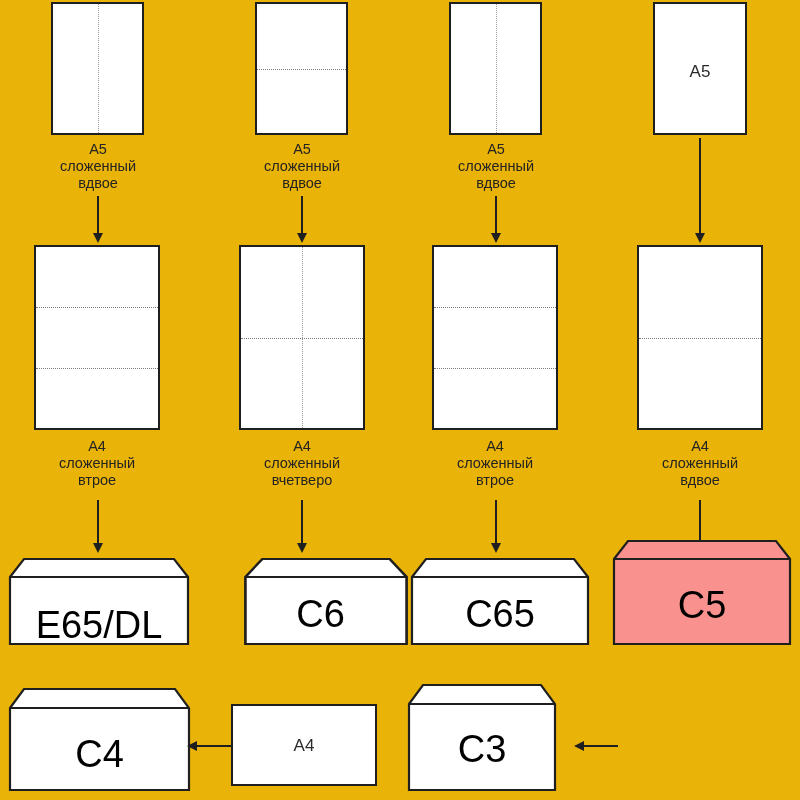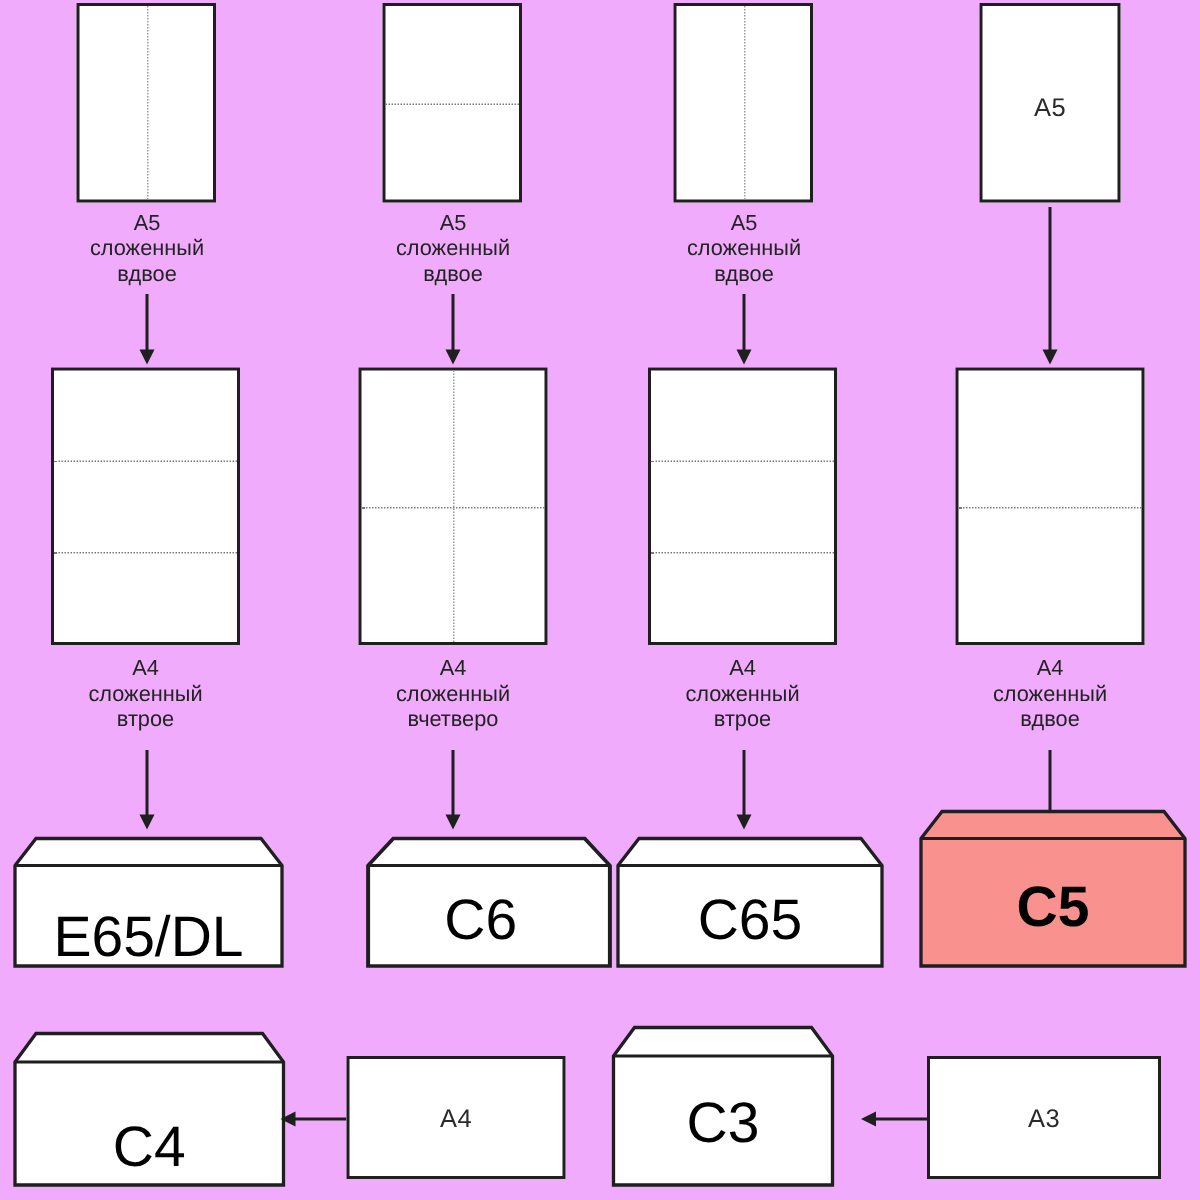--- a/index.html
+++ b/index.html
@@ -9,21 +9,21 @@
   }
   body {
     font-family: "Liberation Sans", sans-serif;
     color: #1a1a1a;
   }
   #diagram-root {
     position: relative;
     width: 800px;
     height: 800px;
     overflow: hidden;
-    background: #f0abfc;
+    background: #eab308;
   }
   .paper {
     position: absolute;
     background: #ffffff;
     border: 2px solid #1f1f1f;
     box-sizing: border-box;
   }
   .paper-label-inside {
     position: absolute;
     left: 0;
@@ -203,44 +203,41 @@
       <path d="M2,21 L178,21" fill="none" stroke="#1f1f1f" stroke-width="2"></path>
     </svg>
     <div class="env-label" style="top:37px; font-size:38px;">C65</div>
   </div>
 
   <div class="envelope" style="left:612px; top:538px; width:180px; height:108px;">
     <svg viewBox="0 0 180 108" preserveAspectRatio="none">
       <path d="M2,21 L16,3 L164,3 L178,21 L178,106 L2,106 Z" fill="#f9928f" stroke="#1f1f1f" stroke-width="2.2" stroke-linejoin="miter"></path>
       <path d="M2,21 L178,21" fill="none" stroke="#1f1f1f" stroke-width="2"></path>
     </svg>
-    <div class="env-label" style="top:46px; font-size:38px;font-weight:bold;">C5</div>
+    <div class="env-label" style="top:46px; font-size:38px;">C5</div>
   </div>
 
   <div class="envelope" style="left:8px; top:686px; width:183px; height:106px;">
     <svg viewBox="0 0 183 106" preserveAspectRatio="none">
       <path d="M2,22 L16,3 L167,3 L181,22 L181,104 L2,104 Z" fill="#ffffff" stroke="#1f1f1f" stroke-width="2.2" stroke-linejoin="miter"></path>
       <path d="M2,22 L181,22" fill="none" stroke="#1f1f1f" stroke-width="2"></path>
     </svg>
-    <div class="env-label" style="top:58px; font-size:38px;">C4</div>
+    <div class="env-label" style="top:47px; font-size:38px;">C4</div>
   </div>
 
   <div class="arrow-h-left" style="left:196px; top:745px; width:35px;"></div>
 
   <div class="paper" style="left:231px; top:704px; width:146px; height:82px;">
     <div class="paper-label-inside" style="top:30px;">A4</div>
   </div>
 
   <div class="envelope" style="left:407px; top:682px; width:150px; height:110px;">
     <svg viewBox="0 0 150 110" preserveAspectRatio="none">
       <path d="M2,22 L16,3 L134,3 L148,22 L148,108 L2,108 Z" fill="#ffffff" stroke="#1f1f1f" stroke-width="2.2" stroke-linejoin="miter"></path>
       <path d="M2,22 L148,22" fill="none" stroke="#1f1f1f" stroke-width="2"></path>
     </svg>
     <div class="env-label" style="top:46px; font-size:38px;">C3</div>
   </div>
 
   <div class="arrow-h-left" style="left:583px; top:745px; width:35px;"></div>
 
-  <div class="paper" style="left:618px; top:704px; width:156px; height:82px;">
-    <div class="paper-label-inside" style="top:30px;">A3</div>
-  </div>
 
 </div>
 
 </body></html>

